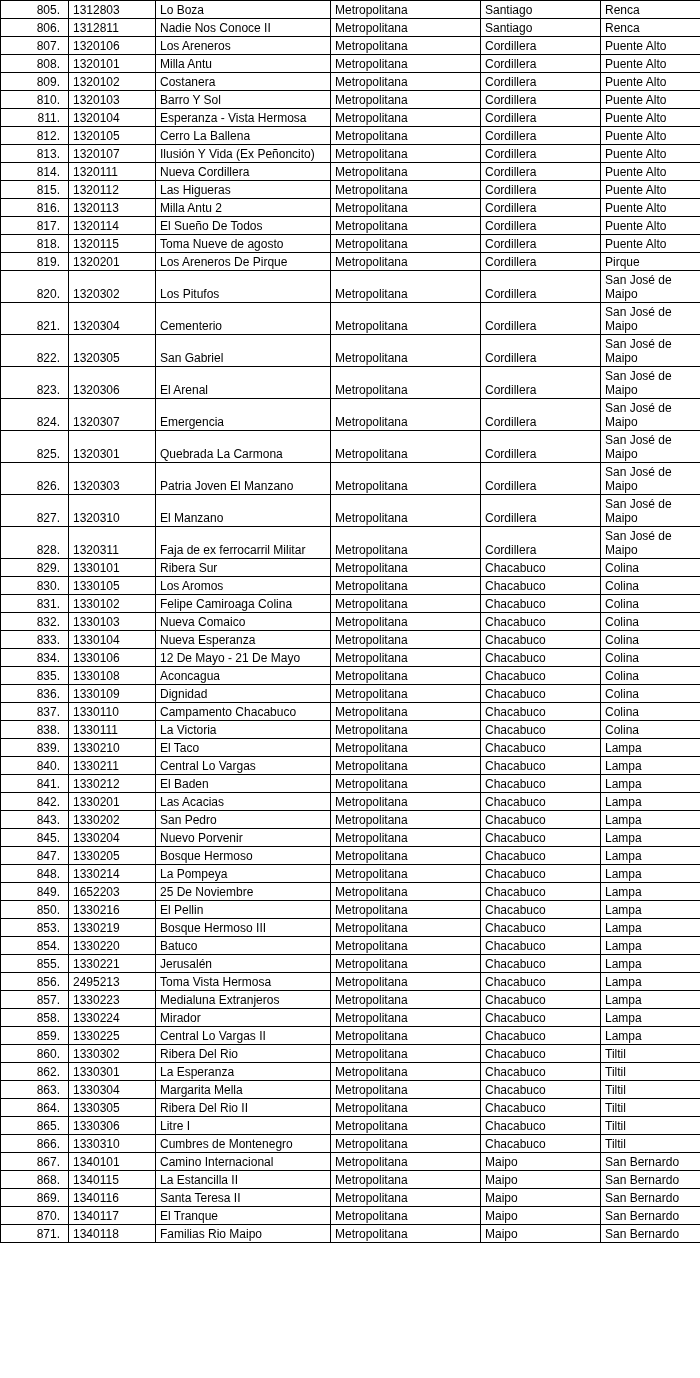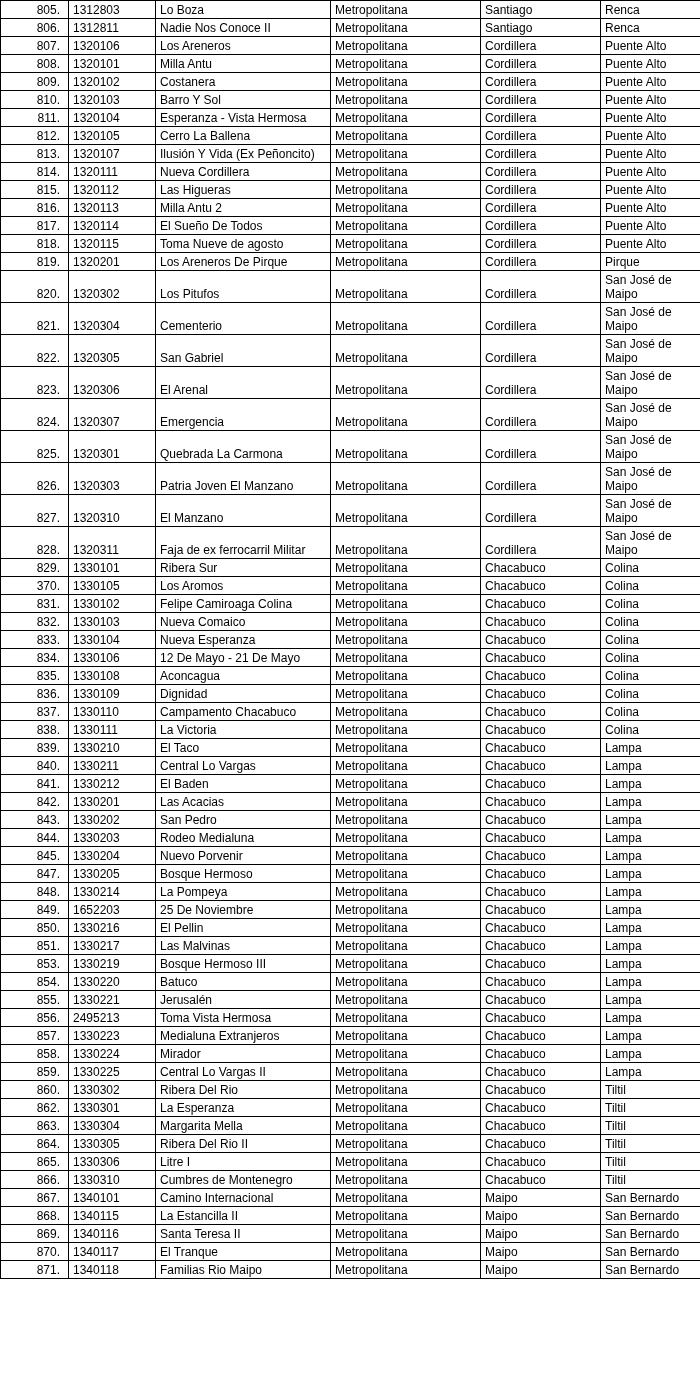--- a/index.html
+++ b/index.html
@@ -235,21 +235,21 @@
       </tr>
       <tr data-name="table-row">
         <td class="c0" data-name="row-number-cell">829.</td>
         <td class="c1" data-name="code-cell">1330101</td>
         <td class="c2" data-name="name-cell">Ribera Sur</td>
         <td class="c3" data-name="region-cell">Metropolitana</td>
         <td class="c4" data-name="province-cell">Chacabuco</td>
         <td class="c5" data-name="commune-cell">Colina</td>
       </tr>
       <tr data-name="table-row">
-        <td class="c0" data-name="row-number-cell">370.</td>
+        <td class="c0" data-name="row-number-cell">830.</td>
         <td class="c1" data-name="code-cell">1330105</td>
         <td class="c2" data-name="name-cell">Los Aromos</td>
         <td class="c3" data-name="region-cell">Metropolitana</td>
         <td class="c4" data-name="province-cell">Chacabuco</td>
         <td class="c5" data-name="commune-cell">Colina</td>
       </tr>
       <tr data-name="table-row">
         <td class="c0" data-name="row-number-cell">831.</td>
         <td class="c1" data-name="code-cell">1330102</td>
         <td class="c2" data-name="name-cell">Felipe Camiroaga Colina</td>
@@ -347,28 +347,20 @@
       </tr>
       <tr data-name="table-row">
         <td class="c0" data-name="row-number-cell">843.</td>
         <td class="c1" data-name="code-cell">1330202</td>
         <td class="c2" data-name="name-cell">San Pedro</td>
         <td class="c3" data-name="region-cell">Metropolitana</td>
         <td class="c4" data-name="province-cell">Chacabuco</td>
         <td class="c5" data-name="commune-cell">Lampa</td>
       </tr>
       <tr data-name="table-row">
-        <td class="c0" data-name="row-number-cell">844.</td>
-        <td class="c1" data-name="code-cell">1330203</td>
-        <td class="c2" data-name="name-cell">Rodeo Medialuna</td>
-        <td class="c3" data-name="region-cell">Metropolitana</td>
-        <td class="c4" data-name="province-cell">Chacabuco</td>
-        <td class="c5" data-name="commune-cell">Lampa</td>
-      </tr>
-      <tr data-name="table-row">
         <td class="c0" data-name="row-number-cell">845.</td>
         <td class="c1" data-name="code-cell">1330204</td>
         <td class="c2" data-name="name-cell">Nuevo Porvenir</td>
         <td class="c3" data-name="region-cell">Metropolitana</td>
         <td class="c4" data-name="province-cell">Chacabuco</td>
         <td class="c5" data-name="commune-cell">Lampa</td>
       </tr>
       <tr data-name="table-row">
         <td class="c0" data-name="row-number-cell">847.</td>
         <td class="c1" data-name="code-cell">1330205</td>
@@ -390,28 +382,20 @@
         <td class="c1" data-name="code-cell">1652203</td>
         <td class="c2" data-name="name-cell">25 De Noviembre</td>
         <td class="c3" data-name="region-cell">Metropolitana</td>
         <td class="c4" data-name="province-cell">Chacabuco</td>
         <td class="c5" data-name="commune-cell">Lampa</td>
       </tr>
       <tr data-name="table-row">
         <td class="c0" data-name="row-number-cell">850.</td>
         <td class="c1" data-name="code-cell">1330216</td>
         <td class="c2" data-name="name-cell">El Pellin</td>
-        <td class="c3" data-name="region-cell">Metropolitana</td>
-        <td class="c4" data-name="province-cell">Chacabuco</td>
-        <td class="c5" data-name="commune-cell">Lampa</td>
-      </tr>
-      <tr data-name="table-row">
-        <td class="c0" data-name="row-number-cell">851.</td>
-        <td class="c1" data-name="code-cell">1330217</td>
-        <td class="c2" data-name="name-cell">Las Malvinas</td>
         <td class="c3" data-name="region-cell">Metropolitana</td>
         <td class="c4" data-name="province-cell">Chacabuco</td>
         <td class="c5" data-name="commune-cell">Lampa</td>
       </tr>
       <tr data-name="table-row">
         <td class="c0" data-name="row-number-cell">853.</td>
         <td class="c1" data-name="code-cell">1330219</td>
         <td class="c2" data-name="name-cell">Bosque Hermoso III</td>
         <td class="c3" data-name="region-cell">Metropolitana</td>
         <td class="c4" data-name="province-cell">Chacabuco</td>

